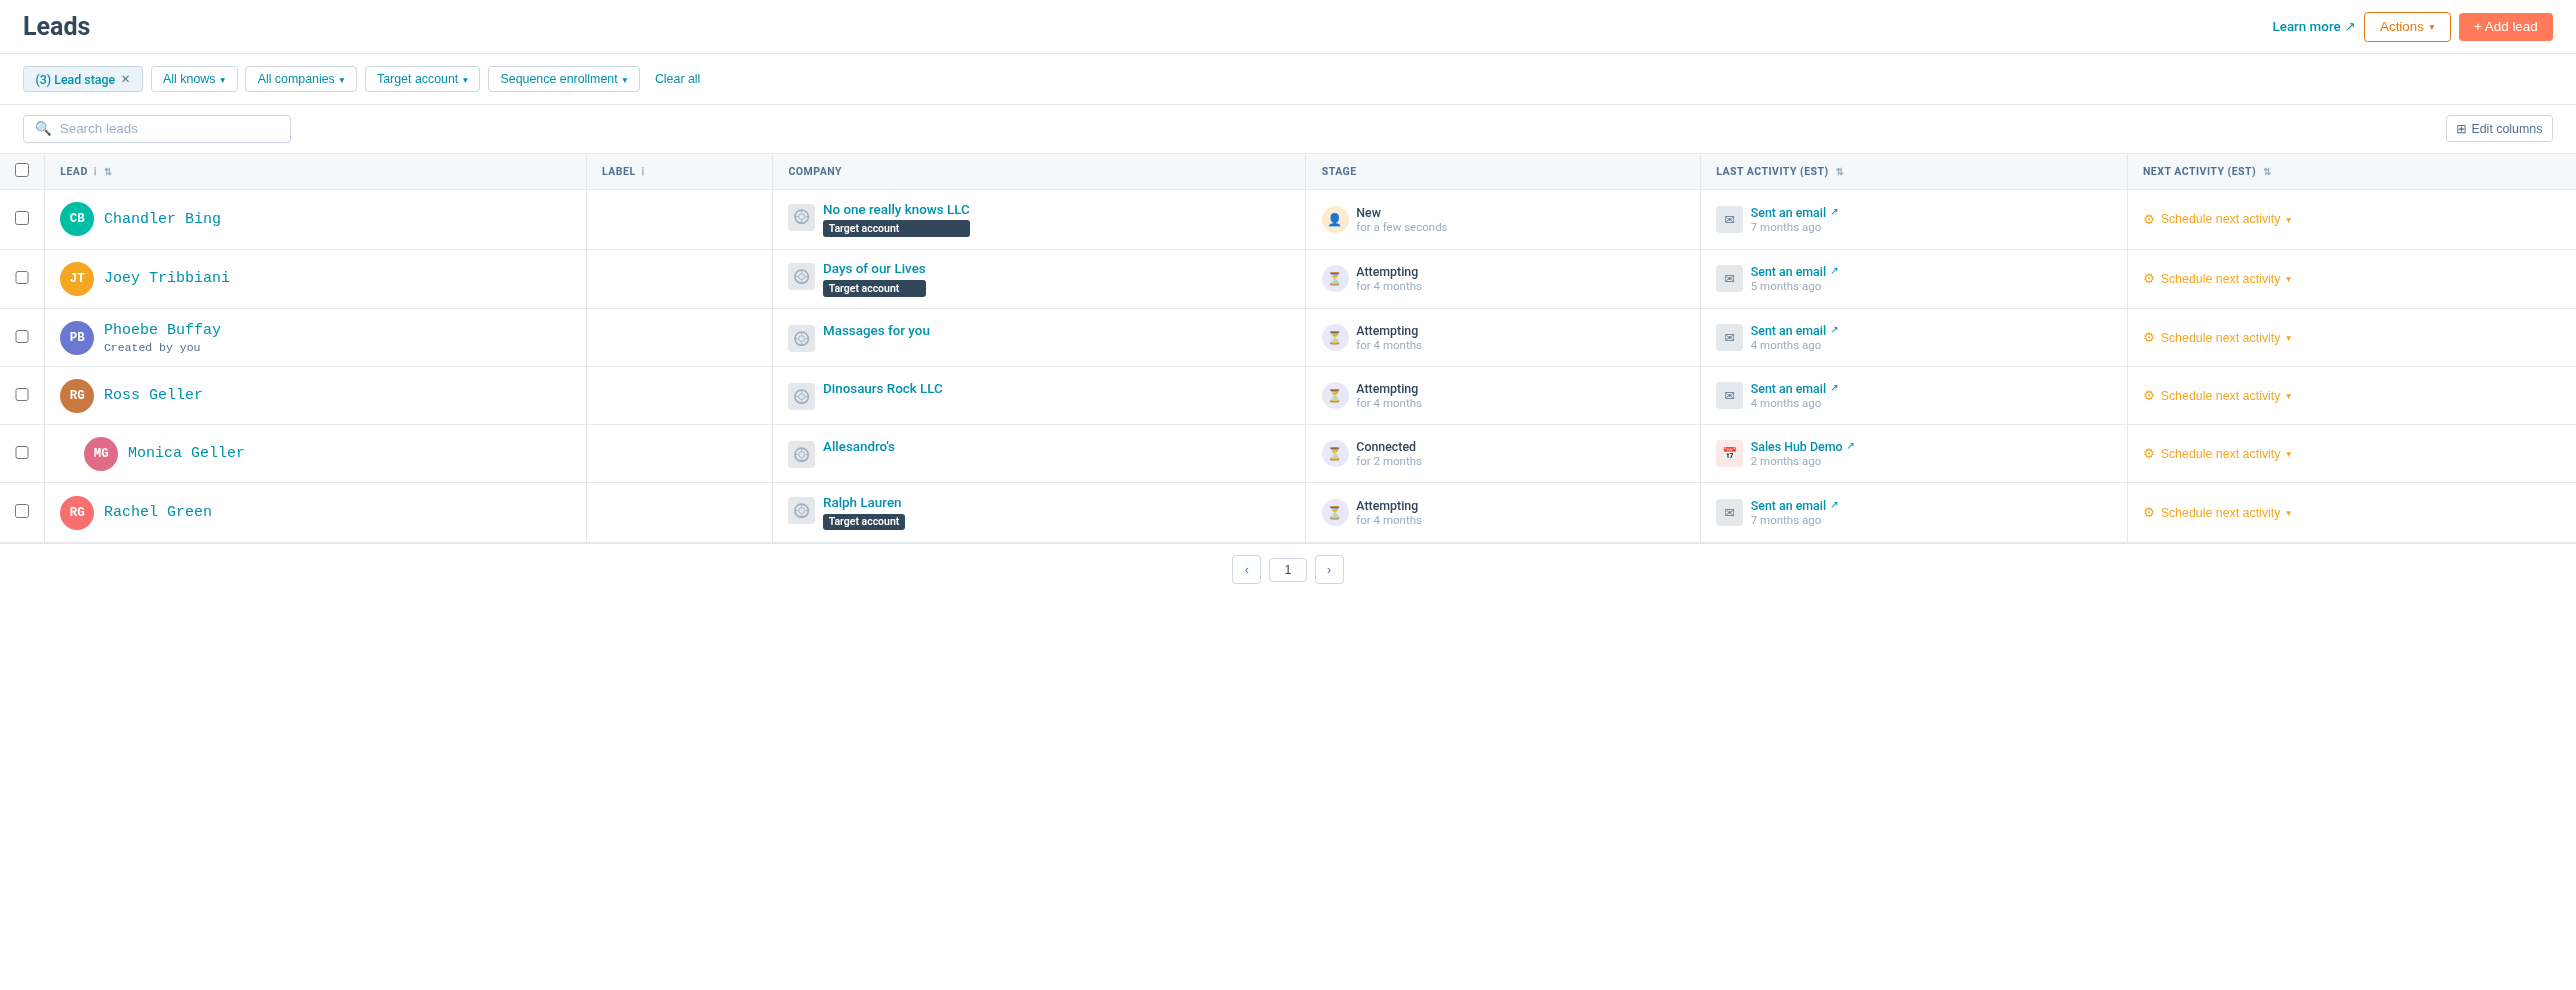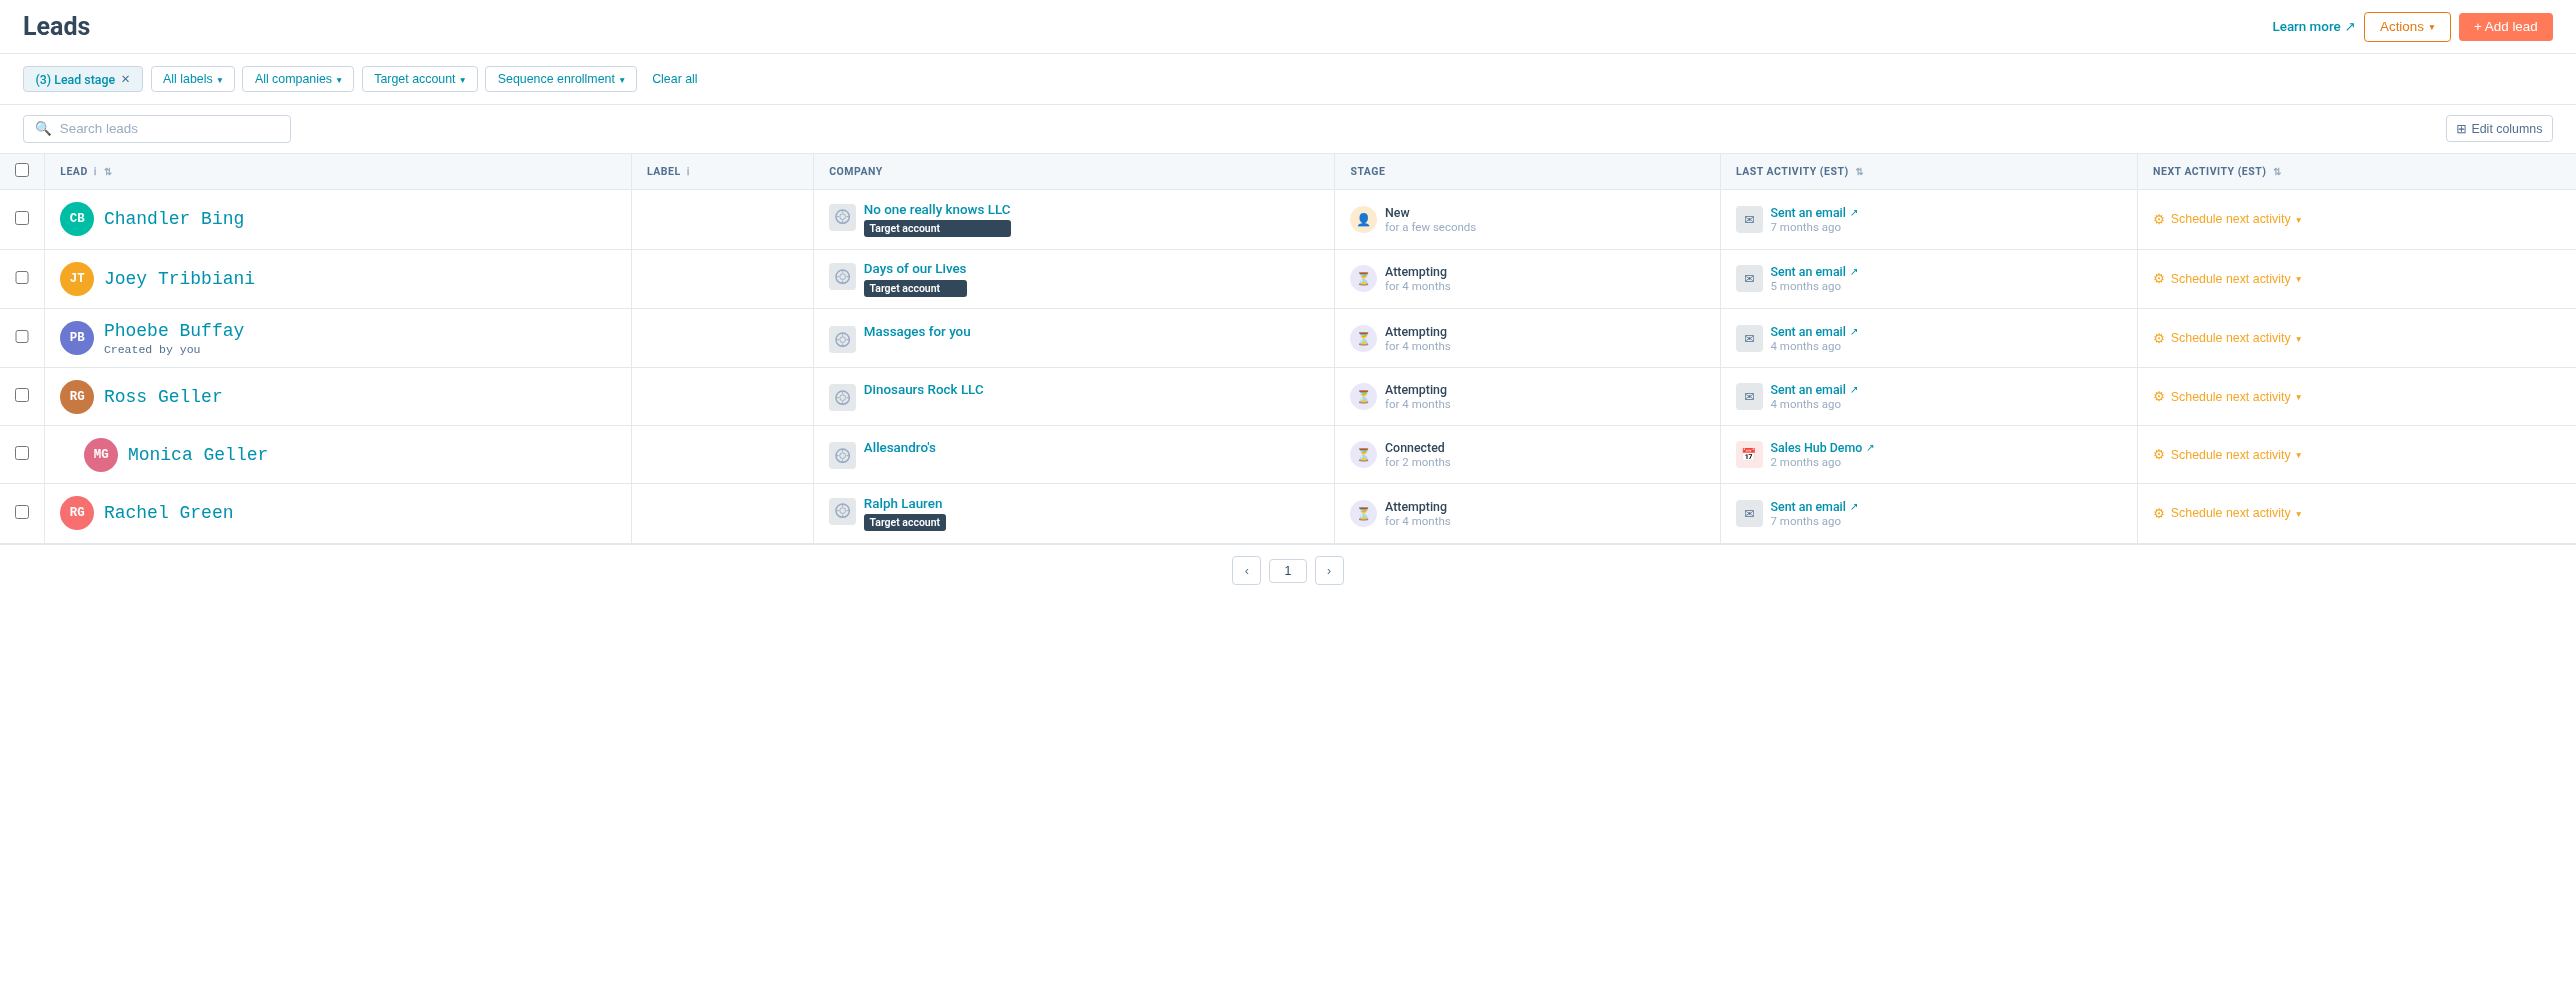--- a/index.html
+++ b/index.html
@@ -96,21 +96,21 @@
       width: 34px; height: 34px; border-radius: 50%; overflow: hidden;
       flex-shrink: 0; display: flex; align-items: center; justify-content: center;
       font-size: 12.4px; font-weight: 700; color: #fff;
     }
     .avatar.teal { background: #00bda5; }
     .avatar.orange { background: #f5a623; }
     .avatar.purple { background: #6a78d1; }
     .avatar.pink { background: #e06b86; margin-left: 24px; }
     .avatar.brown { background: #c87941; }
     .avatar.coral { background: #f76f6f; }
-    .lead-name { color: #0091ae; font-weight: 500; font-size: 18px; cursor: pointer; }
+    .lead-name { color: #0091ae; font-weight: 500; font-size: 15px; cursor: pointer; }
     .lead-sub { color: #516f90; font-size: 11.5px; margin-top: 1.9px; }
 
     
     .company-cell { display: flex; align-items: flex-start; gap: 7.6px; }
     .company-icon {
       width: 27px; height: 27px; border-radius: 3.8px; background: #e5e8eb;
       display: flex; align-items: center; justify-content: center;
       font-size: 9.6px; color: #99acc2; flex-shrink: 0; margin-top: 1.9px;
     }
     .company-info { display: flex; flex-direction: column; gap: 3.8px; }
@@ -137,21 +137,21 @@
     
     .activity-cell { display: flex; align-items: center; gap: 7.6px; }
     .activity-icon {
       width: 27px; height: 27px; border-radius: 3.8px;
       display: flex; align-items: center; justify-content: center;
       font-size: 12.4px; flex-shrink: 0;
     }
     .activity-icon.email { background: #e5e8eb; color: #516f90; }
     .activity-icon.calendar { background: #fde8e8; color: #e06b86; }
     .activity-info { display: flex; flex-direction: column; }
-    .activity-name { color: #0091ae; font-size: 12.4px; font-weight: 500; cursor: pointer; display: flex; align-items: center; gap: 3.8px; }
+    .activity-name { color: #0091ae; font-size: 12.4px; font-weight: 500; cursor: pointer; display: flex; align-items: flex-start; gap: 3.8px; }
     .activity-time { font-size: 11.5px; color: #99acc2; }
 
     
     .next-activity-btn {
       display: flex; align-items: center; gap: 5.7px;
       color: #f5a623; font-size: 12.4px; font-weight: 500;
       background: none; border: none; cursor: pointer;
     }
     .next-activity-icon { color: #f5a623; font-size: 13.4px; }
 
@@ -193,21 +193,21 @@
     </button>
   </div>
 </div>
 
 <div class="filter-bar">
   <div class="filter-chip">
     <span>(3) Lead stage</span>
     <span class="close-icon">✕</span>
   </div>
   <button class="filter-btn">
-    <span>All labels</span>
+    <span>All knows</span>
     <span class="chevron">▾</span>
   </button>
   <button class="filter-btn">
     <span>All companies</span>
     <span class="chevron">▾</span>
   </button>
   <button class="filter-btn">
     <span>Target account</span>
     <span class="chevron">▾</span>
   </button>

